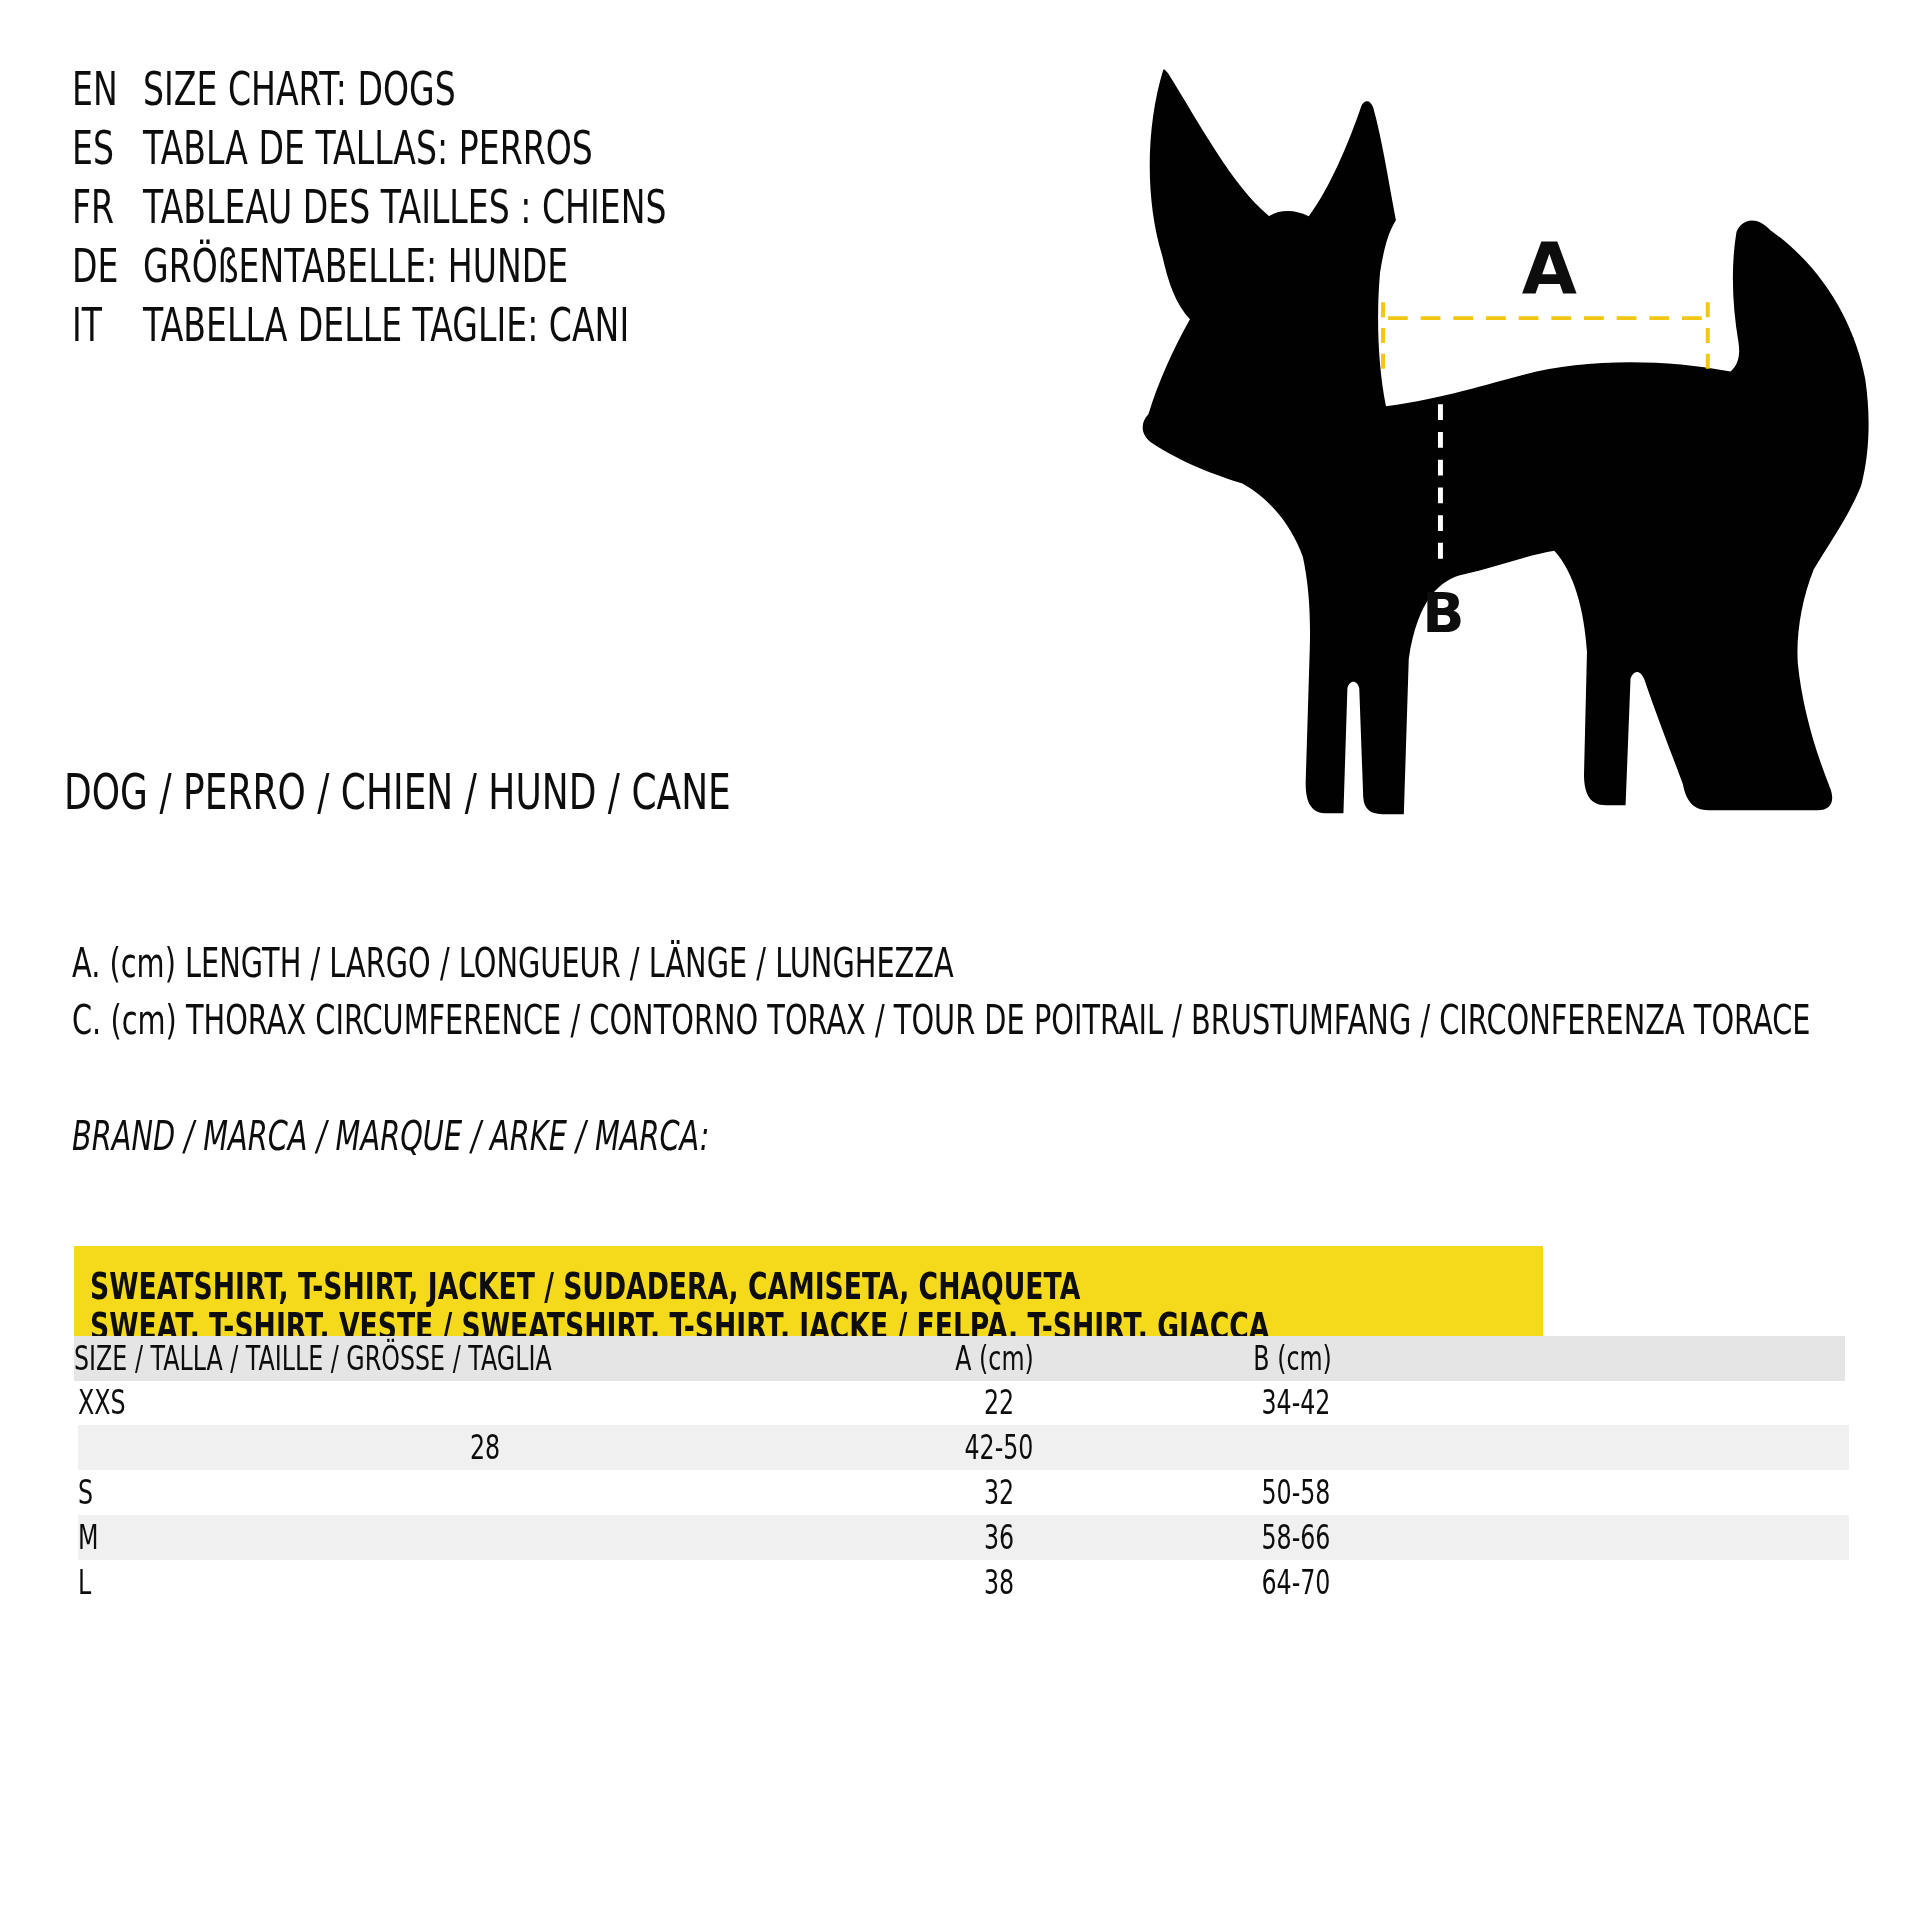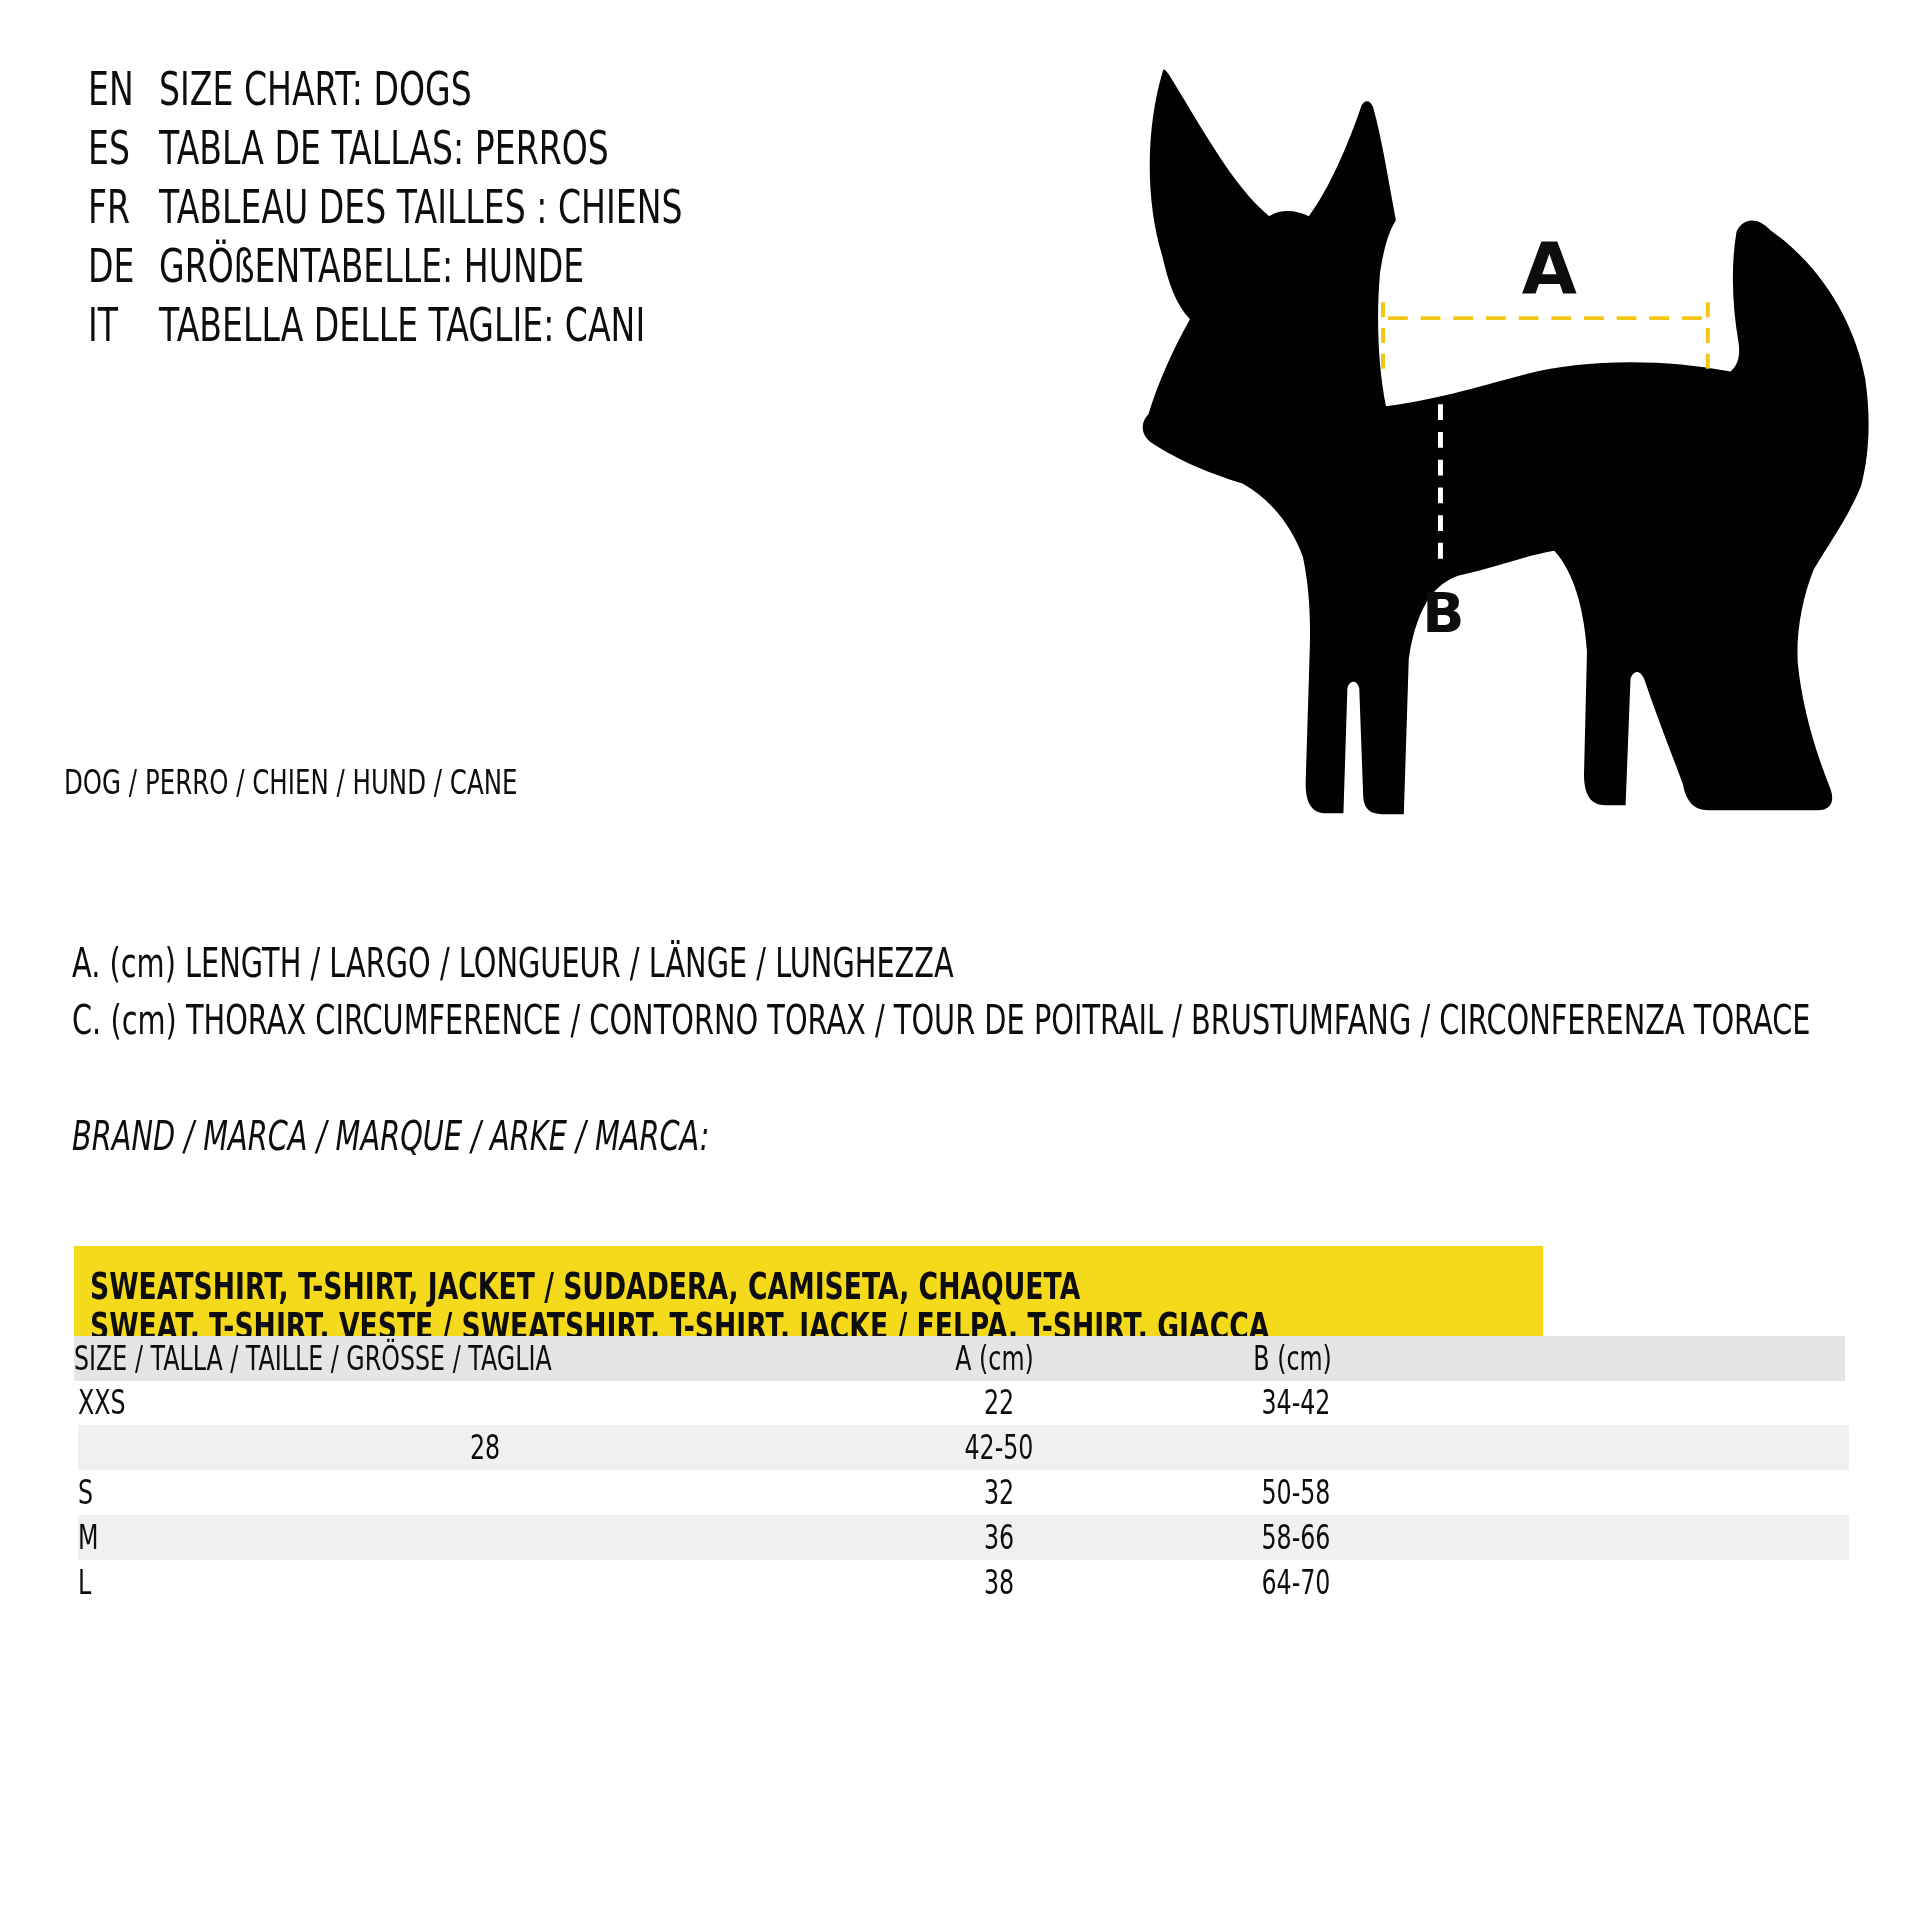--- a/index.html
+++ b/index.html
@@ -5,24 +5,24 @@
   html,body{margin:0;padding:0;background:#fff;}
   .page{position:relative;width:1927px;height:1927px;background:#fff;overflow:hidden;
         font-family:"DejaVu Sans","Liberation Sans",sans-serif;color:#0d0d0d;}
   
   .cx{display:inline-block;transform:scaleX(.72);transform-origin:0 50%;white-space:nowrap;}
   .cxc{display:inline-block;transform:scaleX(.72);transform-origin:50% 50%;white-space:nowrap;}
 
   
   .langs{position:absolute;left:72px;top:59px;}
   .lang-row{display:flex;height:59px;align-items:center;font-size:46px;font-weight:500;}
-  .lang-code{width:71px;flex:0 0 71px;margin-left:16px;}
+  .lang-code{width:71px;flex:0 0 71px;}
   
-  .dog-label{position:absolute;left:64px;top:762px;height:59px;display:flex;align-items:flex-start;
-             font-size:34px;font-weight:500;}
+  .dog-label{position:absolute;left:64px;top:762px;height:59px;display:flex;align-items:flex-end;
+             font-size:50px;font-weight:500;}
   .legend{position:absolute;left:72px;top:934px;}
   .legend-line{height:57px;display:flex;align-items:center;font-size:40px;font-weight:500;}
   .brand-line{position:absolute;left:72px;top:1107px;height:57px;display:flex;align-items:center;
               font-size:40px;font-weight:500;font-style:italic;}
 
   
   .band{position:absolute;left:74px;top:1246px;width:1437px;height:89px;
         display:flex;flex-direction:column;justify-content:center;padding:16px;}
   .band-line{height:40px;display:flex;align-items:center;font-size:37px;font-weight:700;}
   .thead{position:absolute;left:74px;top:1336px;width:1771px;height:45px;display:grid;

